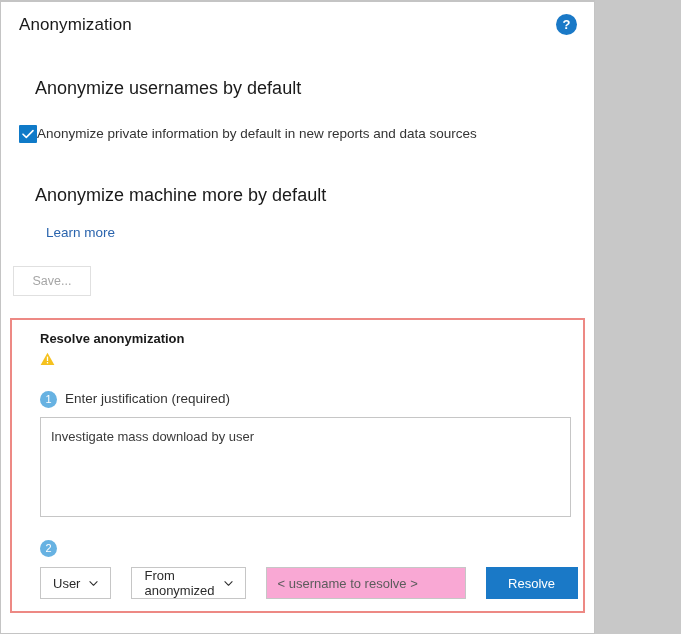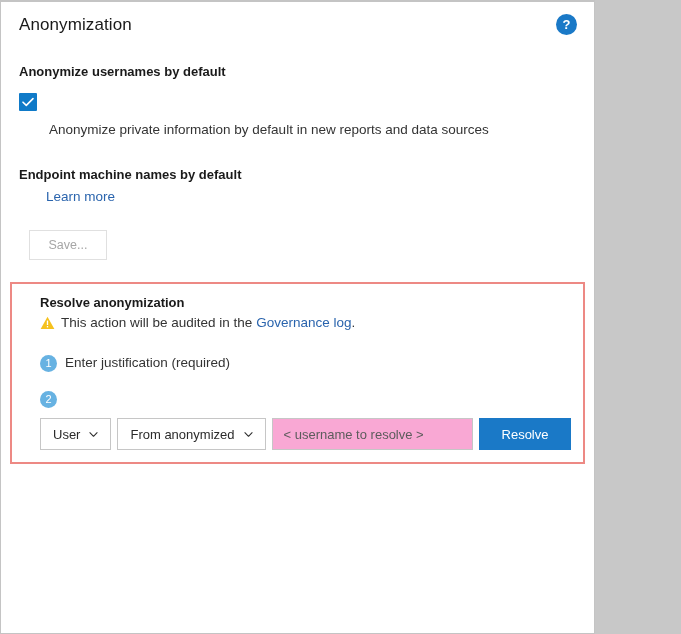--- a/index.html
+++ b/index.html
@@ -59,24 +59,24 @@
 
   .intro-text {
     margin: 0;
     padding: 19px 18px 0 18px;
     font-size: 13.5px;
     color: #333333;
     line-height: 18px;
   }
 
   .section-heading {
-    margin: 0;
+    margin: 16px;
     padding: 27px 18px 0 18px;
-    font-size: 13px;
-    font-weight: bold;
+    font-size: 18px;
+    font-weight: normal;
     color: #1a1a1a;
     line-height: 18px;
   }
 
   
   .check-row {
     display: flex;
     align-items: flex-start;
     padding: 11px 18px 0 18px;
   }
@@ -88,23 +88,22 @@
     position: relative;
     border-radius: 1px;
     cursor: pointer;
     margin-top: 1px;
   }
   .checkbox svg { display: block; }
   .check-label {
     font-size: 13.5px;
     color: #333333;
     line-height: 18px;
-    padding-left: 12px;
+    padding-left: 0;
     padding-top: 1px;
-    margin-top: 28px;
   }
   .info-icon {
     display: inline-block;
     width: 13px;
     height: 13px;
     vertical-align: -2px;
     margin-left: 5px;
     cursor: pointer;
   }
 
@@ -114,21 +113,21 @@
     cursor: pointer;
   }
 
   .learn-more-row {
     padding: 4px 18px 0 45px;
     font-size: 13.5px;
     line-height: 18px;
   }
 
   
-  .save-wrap { padding: 24px 18px 0 28px; }
+  .save-wrap { padding: 24px 18px 0 12px; }
   .save-button {
     width: 78px;
     height: 30px;
     background: #ffffff;
     border: 1px solid #e0e0e0;
     color: #a6a6a6;
     font-size: 12.5px;
     font-family: "Liberation Sans", sans-serif;
     cursor: default;
     padding: 0;
@@ -199,21 +198,21 @@
     padding: 10px 10px;
     line-height: 17px;
     outline: none;
     border-radius: 0;
   }
 
   .resolve-controls {
     display: flex;
     align-items: flex-end;
     margin-top: 10px;
-    gap: 6px;
+    gap: 20px;
   }
   .dropdown {
     height: 32px;
     border: 1px solid #c6c6c6;
     background: #ffffff;
     display: flex;
     align-items: center;
     justify-content: center;
     gap: 9px;
     padding: 0 12px;
@@ -269,48 +268,48 @@
   <div class="section-heading">Anonymize usernames by default</div>
   <div class="check-row">
     <div class="checkbox">
       <svg width="18" height="18" viewBox="0 0 18 18">
         <path d="M4 9.2 L7.3 12.4 L14 5.6" fill="none" stroke="#ffffff" stroke-width="1.6" stroke-linecap="round" stroke-linejoin="round"></path>
       </svg>
     </div>
     <div class="check-label">Anonymize private information by default in new reports and data sources</div>
   </div>
 
-  <div class="section-heading">Endpoint machine names by default</div>
+  <div class="section-heading">Anonymize machine more by default</div>
   <div class="learn-more-row">
     <a class="link">Learn more</a>
   </div>
 
   <div class="save-wrap">
     <button class="save-button">Save...</button>
   </div>
 
   <div class="resolve-panel">
     <div class="resolve-title">Resolve anonymization</div>
 
     <div class="audit-line">
       <span class="warn-icon">
         <svg width="15" height="14" viewBox="0 0 15 14">
           <path d="M7.5 0.8 L14.4 13.0 L0.6 13.0 Z" fill="#f5c11e"></path>
           <rect x="6.85" y="4.6" width="1.3" height="4.4" fill="#ffffff"></rect>
           <rect x="6.85" y="10.0" width="1.3" height="1.4" fill="#ffffff"></rect>
         </svg>
       </span>
-      <span><span>This action will be audited in the </span><a class="link">Governance log</a><span>.</span></span>
     </div>
 
     
     <div class="step-row">
       <div class="step-badge">1</div>
       <div class="step-label">Enter justification (required)</div>
     </div>
+    <textarea class="justification-box" placeholder="" style="">Investigate mass download by user</textarea>
 
     
     <div class="step-row">
       <div class="step-badge">2</div>
     </div>
 
     <div class="resolve-controls">
       <div class="dropdown">
         <span>User</span>
         <svg class="chev" viewBox="0 0 10 10">

